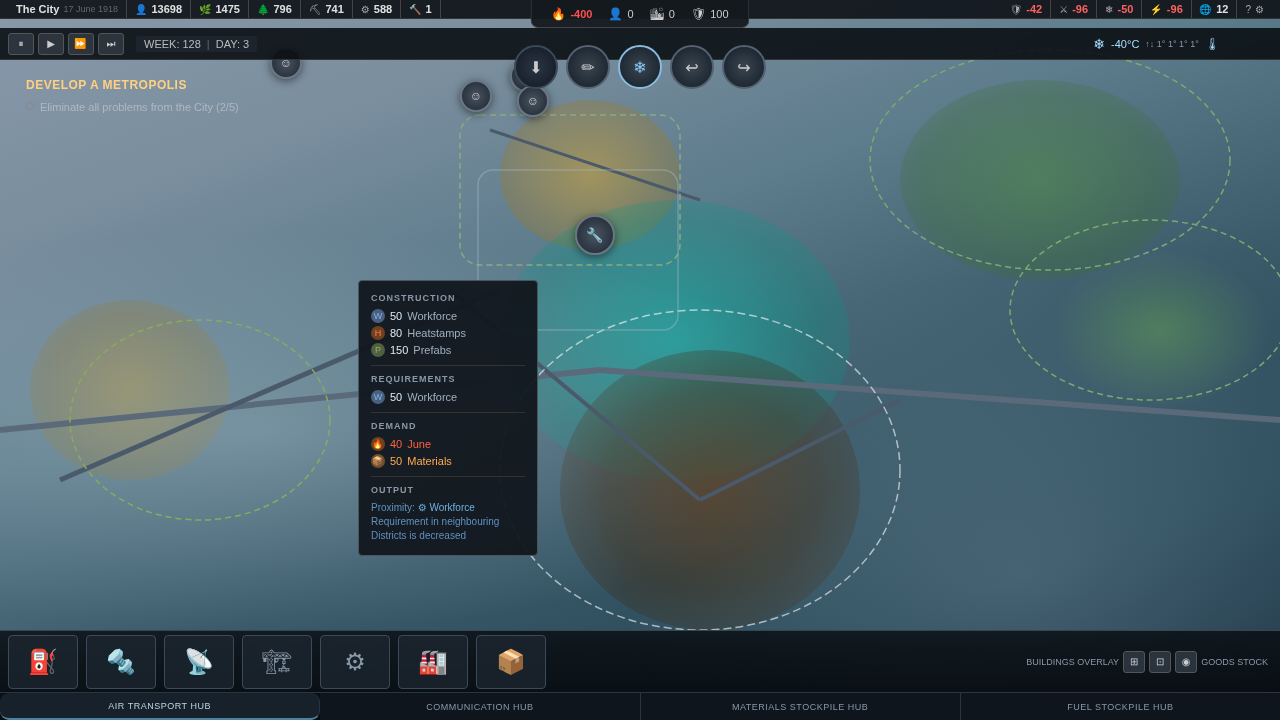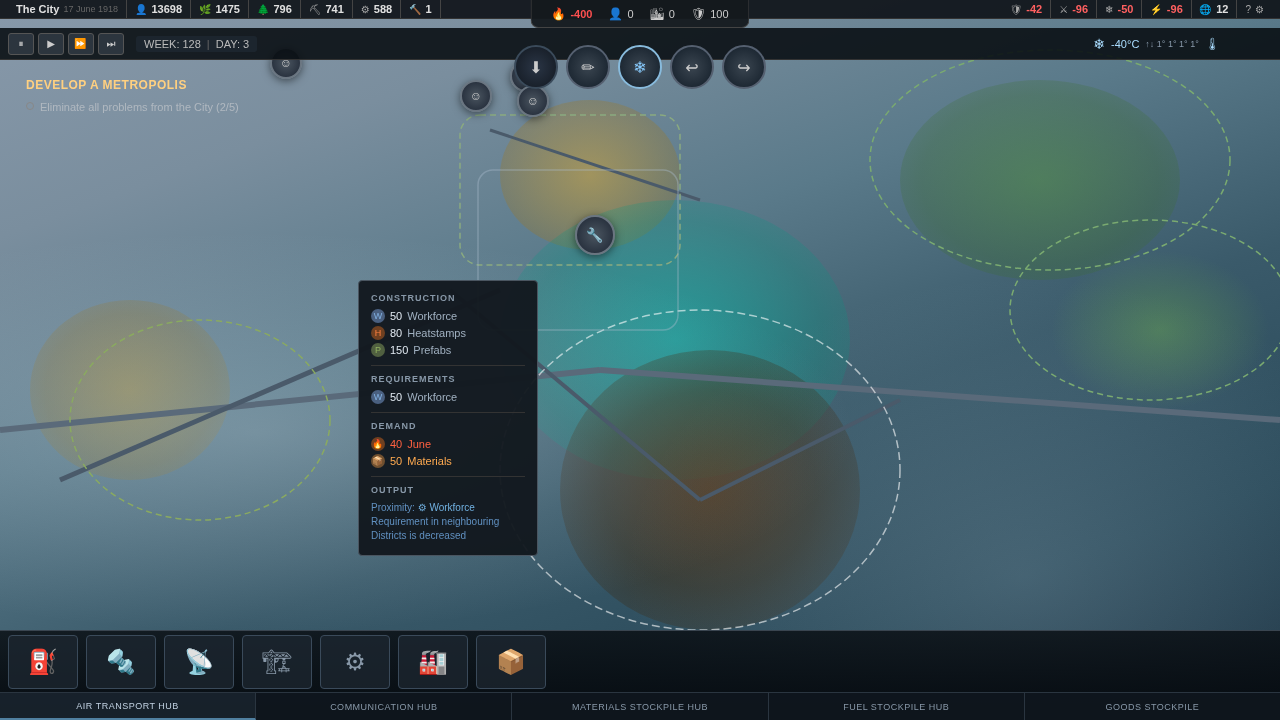--- a/index.html
+++ b/index.html
@@ -399,21 +399,21 @@
       align-items: center;
       justify-content: center;
       font-size: 9px;
       color: #8898a8;
       text-transform: uppercase;
       letter-spacing: 0.5px;
       border-right: 1px solid #2a3540;
       cursor: pointer;
       background: rgba(15,22,30,0.9);
     }
-    .building-tab.active { background: rgba(25,35,45,0.9); color: #c0d0e0; border-bottom: 2px solid #5080a0; }
+    .building-tab.active { background: rgba(25,35,45,0.9); color: #c0d0e0; border-bottom: 2px solid #5080a0; border-radius: 9px; }
     .building-tab:last-child { border-right: none; }
 
     .buildings-row {
       display: flex;
       height: 62px;
       align-items: center;
       padding: 4px 8px;
       gap: 8px;
       overflow: hidden;
     }
@@ -674,22 +674,28 @@
       <div class="building-shape">⚙</div>
     </div>
     <div class="building-item">
       <div class="building-shape">🏭</div>
     </div>
     <div class="building-item">
       <div class="building-shape">📦</div>
     </div>
     <div style="flex:1;"></div>
 
+    <div style="display:flex;align-items:center;gap:4px;margin-right:4px;">
+      <span style="color:#8898a8;font-size:9px;text-transform:uppercase;">BUILDINGS OVERLAY</span>
+      <div class="toolbar-btn" style="width:22px;height:22px;">⊞</div>
+      <div class="toolbar-btn" style="width:22px;height:22px;">⊡</div>
+      <div class="toolbar-btn" style="width:22px;height:22px;">◉</div>
+      <span style="color:#8898a8;font-size:9px;text-transform:uppercase;">GOODS STOCK</span>
+    </div>
   </div>
 
   <div class="building-tabs">
     <div class="building-tab active">AIR TRANSPORT HUB</div>
     <div class="building-tab">COMMUNICATION HUB</div>
     <div class="building-tab">MATERIALS STOCKPILE HUB</div>
     <div class="building-tab">FUEL STOCKPILE HUB</div>
-    <div class="building-tab">GOODS STOCKPILE</div>
   </div>
 </div>
 
 </body></html>

